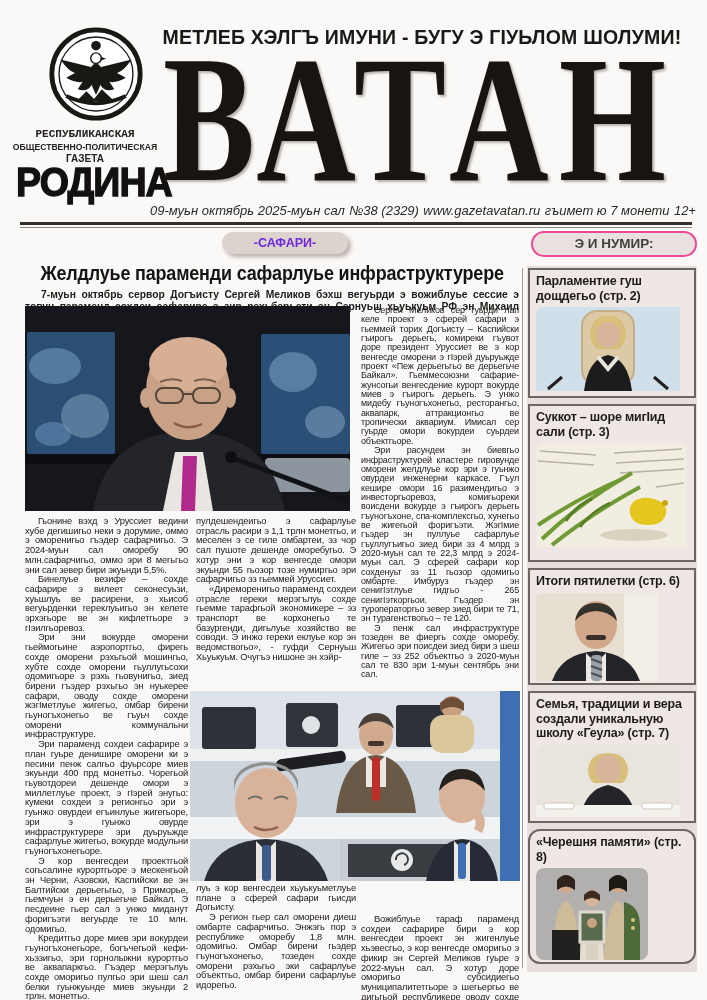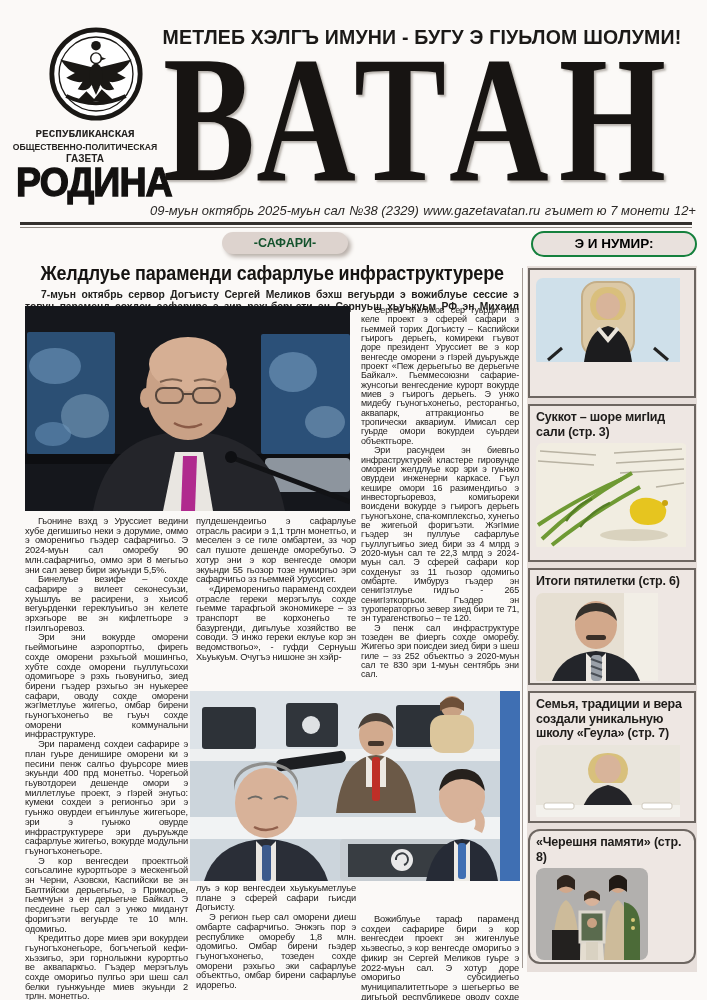--- a/index.html
+++ b/index.html
@@ -21,23 +21,23 @@
           color:#131110;transform:scaleX(.94);transform-origin:left center;letter-spacing:-1px;
           -webkit-text-stroke:1.3px #131110;}
   .dateline{position:absolute;left:150px;top:203px;width:546px;display:flex;justify-content:space-between;
             font-style:italic;font-size:13px;color:#2b2927;}
   .toprule{position:absolute;left:20px;top:222px;width:672px;height:2px;
            border-top:3px solid #33302d;border-bottom:1px solid #8d8781;}
 
   
   .pill{position:absolute;text-align:center;font-weight:bold;border-radius:14px;}
   .pill-safari{left:222px;top:232px;width:126px;height:22px;line-height:22px;font-size:12.5px;
-               background:#ddd3ce;color:#14532d;box-shadow:3px 3px 4px #b9b0aa;}
+               background:#ddd3ce;color:#6d28d9;box-shadow:3px 3px 4px #b9b0aa;}
   .pill-numir{left:531px;top:231px;width:162px;height:22px;line-height:22px;font-size:13.5px;
-              background:#e9e1dd;border:2px solid #15803d;color:#000000;}
+              background:#e9e1dd;border:2px solid #ec4899;color:#404040;}
 
   
   .headline{position:absolute;left:25px;top:261px;width:578px;text-align:center;font-size:21px;
             font-weight:bold;letter-spacing:-.2px;color:#161412;
             transform:scaleX(.855);transform-origin:left center;white-space:nowrap;}
   .lead{position:absolute;left:25px;top:289px;width:494px;font-size:10.3px;font-weight:bold;
         line-height:11.6px;text-align:justify;text-indent:16px;color:#21201e;}
 
   .photo{position:absolute;display:block;}
   .photo svg{display:block;}
@@ -215,20 +215,21 @@
 
   <div class="col" id="col3b">
     <p>Вожиблуье тараф параменд сохдеи сафарире бири э кор венгесдеи проект эн жигенлуье хьэвесгьо, э кор венгесде оморигьо э фикир эн Сергей Меликов гуьре э 2022-муьн сал. Э хотур доре оморигьо субсидиегьо муниципалитетгьоре э шегьергьо ве дигьгьой республикере оводу сохде омори жигегьой форигъэти ве тозе жэгIметлуье жигегьо.</p>
   </div>
 
   <div id="sidebar-bg"></div>
   <div class="side-divider"></div>
   <div class="pill pill-numir">Э И НУМИР:</div>
 
   <div class="sbox" id="sbox1">
+    <div class="stitle">Парламентие гуш дощдегьо (стр. 2)</div>
     <span class="sphoto">
       <svg width="144" height="84" viewBox="0 0 144 84">
         <rect width="144" height="84" fill="#cfe0ea"></rect>
         <rect x="46" y="4" width="52" height="74" rx="15" fill="#dcc9a6" stroke="#c4ae88" stroke-width="2"></rect>
         <path d="M54,26 q2,-17 18,-17 q16,0 18,17 q0,12 -8,16 l-20,0 q-8,-4 -8,-16 Z" fill="#d9bf7c"></path>
         <ellipse cx="72" cy="28" rx="12" ry="13" fill="#d8b49a"></ellipse>
         <path d="M48,84 Q52,52 72,48 Q92,52 96,84 Z" fill="#1c1c1e"></path>
         <path d="M62,50 L72,62 L82,50" stroke="#e9e4da" stroke-width="4" fill="none"></path>
         <line x1="12" y1="82" x2="26" y2="70" stroke="#222" stroke-width="3"></line>
         <line x1="132" y1="82" x2="118" y2="70" stroke="#222" stroke-width="3"></line>

